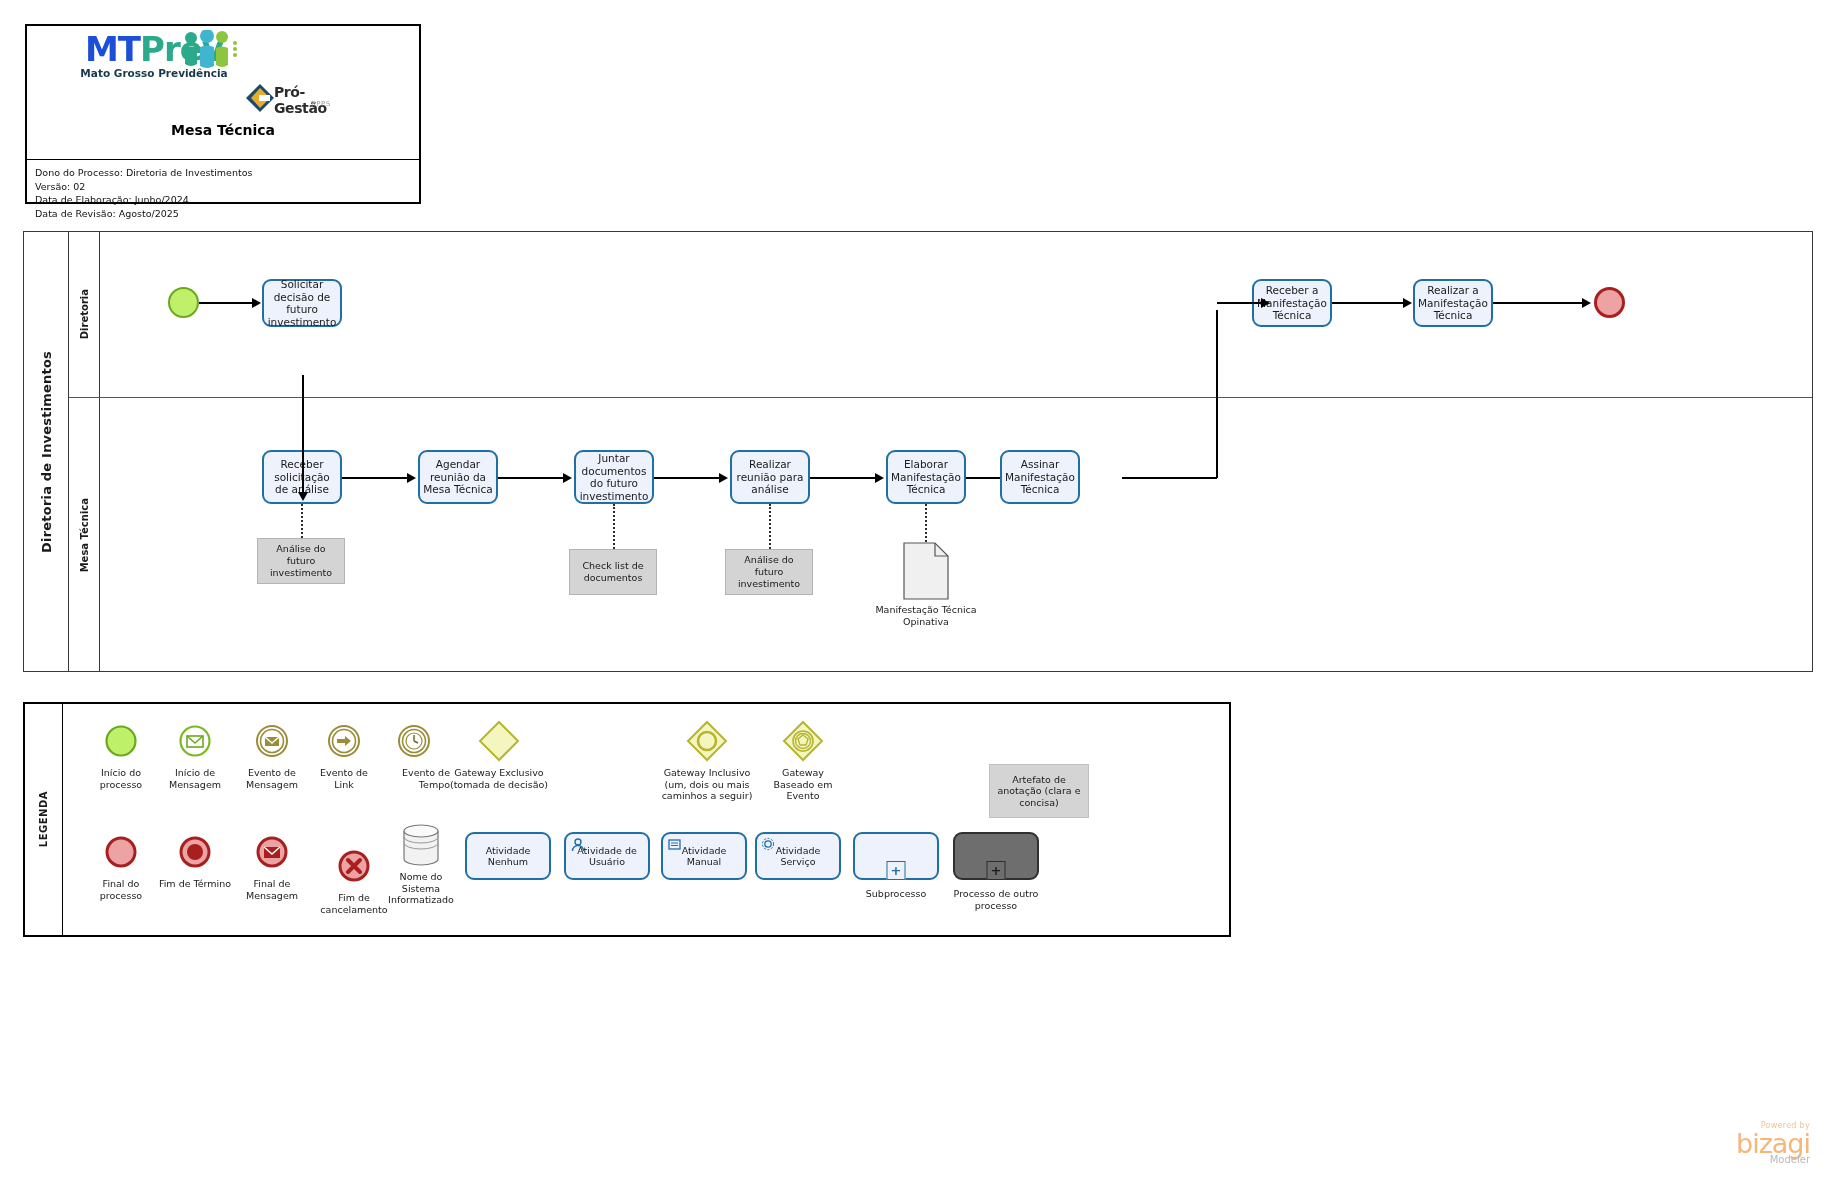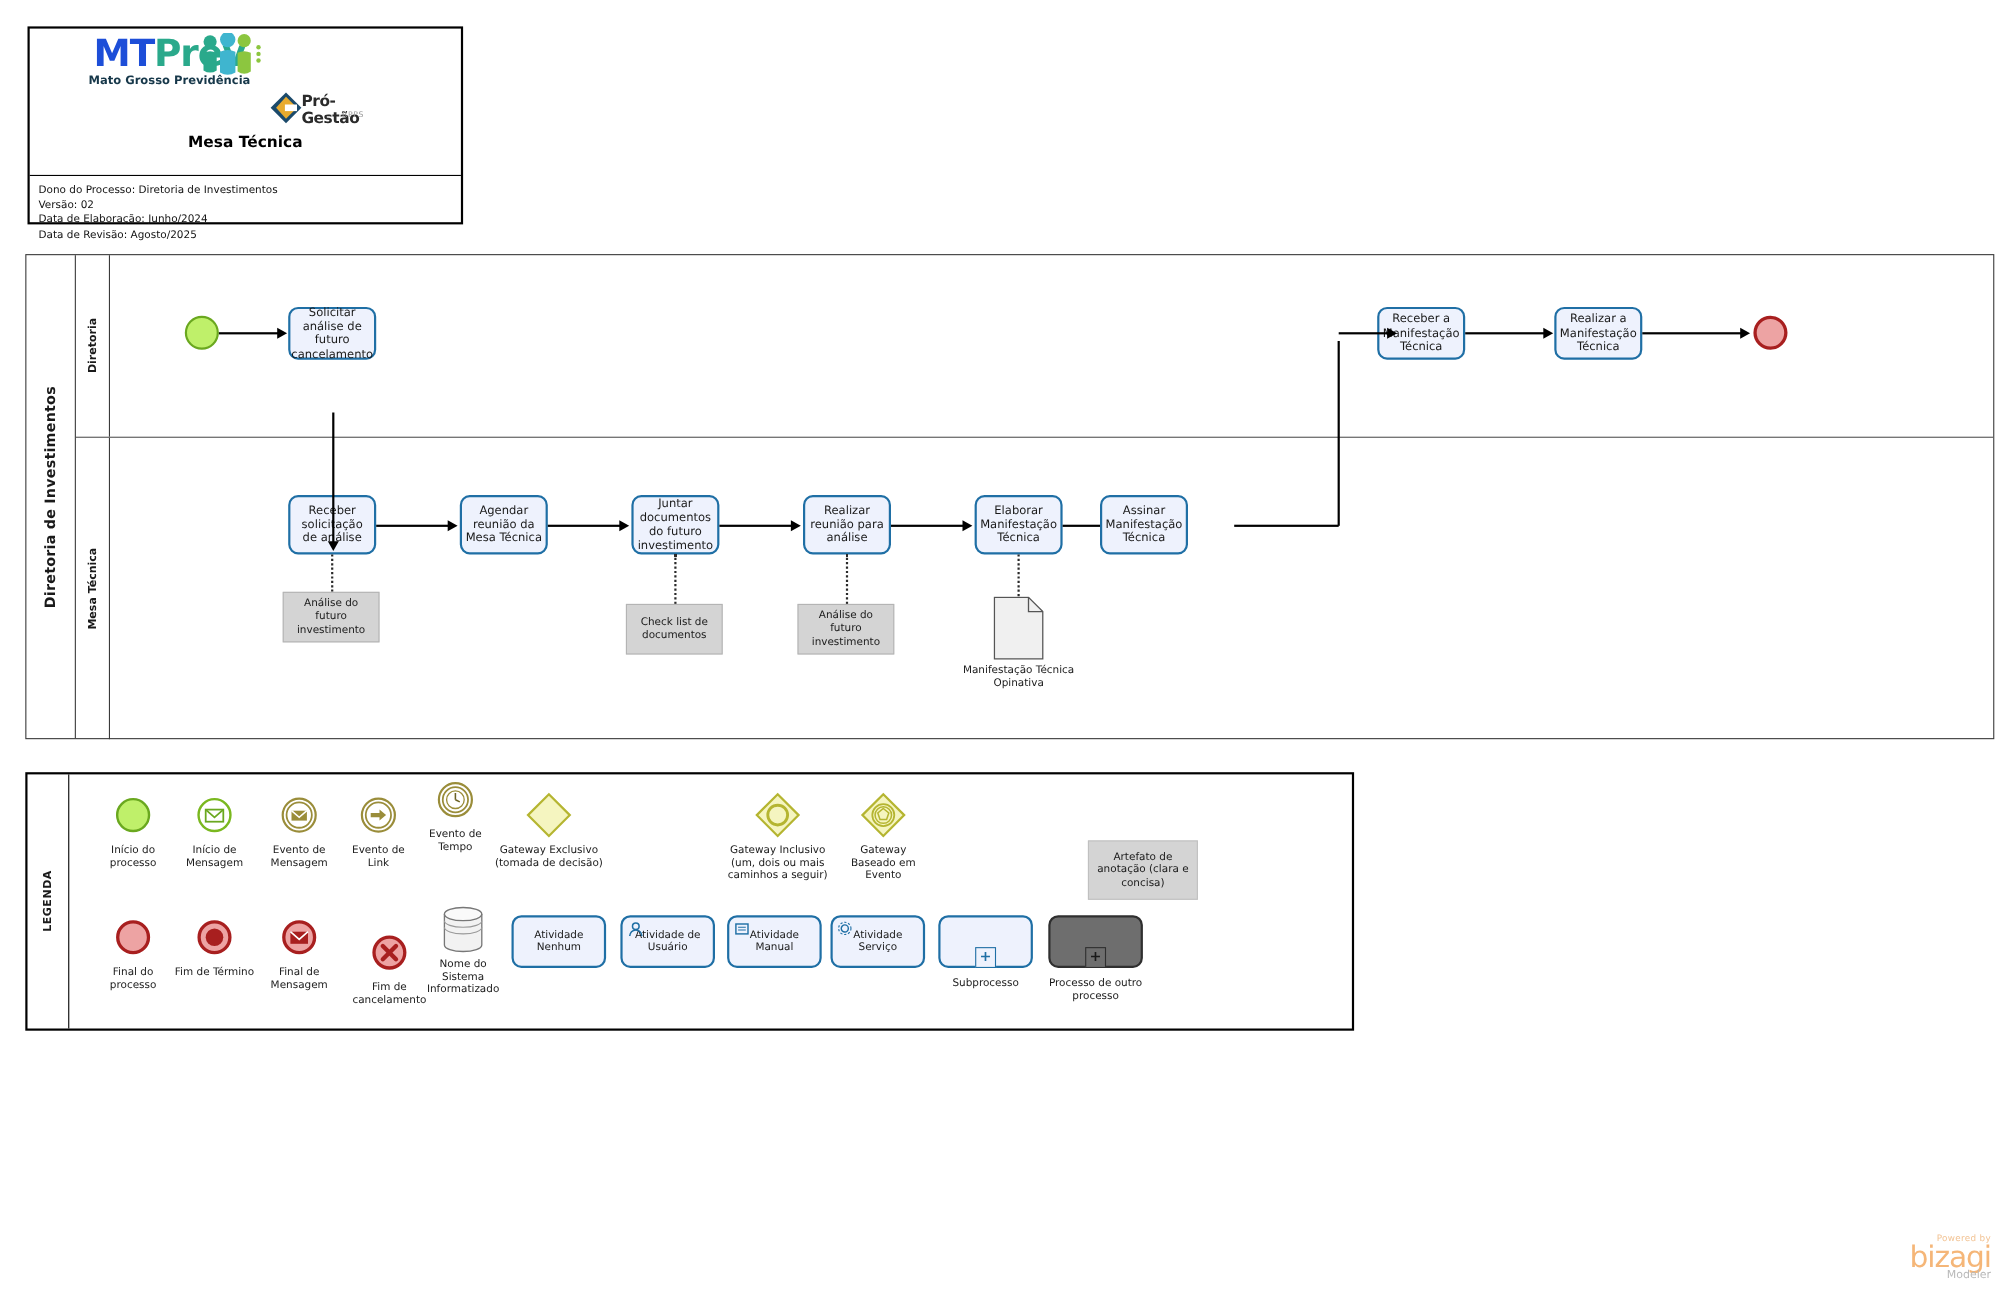--- a/index.html
+++ b/index.html
@@ -357,21 +357,21 @@
     <div class="lane-label">
       <span>Diretoria</span>
     </div>
     <div class="lane-body">
 
       <div class="event start-event" style="left:68px; top:55px;"></div>
 
       <div class="conn conn-h" style="left:99px; top:70px; width:54px;"></div>
       <div class="arrow-r" style="left:152px; top:65.5px;"></div>
 
-      <div class="task" style="left:162px; top:47px; width:80px; height:48px;">Solicitar análise de futuro cancelamento</div>
+      <div class="task" style="left:162px; top:47px; width:80px; height:48px;">Solicitar decisão de futuro investimento</div>
 
       <div class="task" style="left:1152px; top:47px; width:80px; height:48px;">Receber a Manifestação Técnica</div>
 
       <div class="conn conn-h" style="left:1232px; top:70px; width:72px;"></div>
       <div class="arrow-r" style="left:1303px; top:65.5px;"></div>
 
       <div class="task" style="left:1313px; top:47px; width:80px; height:48px;">Realizar a Manifestação Técnica</div>
 
       <div class="conn conn-h" style="left:1393px; top:70px; width:90px;"></div>
       <div class="arrow-r" style="left:1482px; top:65.5px;"></div>
@@ -482,21 +482,21 @@
     <div class="leg-icon-wrap">
         <svg width="34" height="34" viewBox="0 0 34 34">
           <circle cx="17" cy="17" r="15" fill="#fff" stroke="#9a8d3a" stroke-width="2"></circle>
           <circle cx="17" cy="17" r="11.5" fill="#fff" stroke="#9a8d3a" stroke-width="1.6"></circle>
           <path d="M10 15 h8 v-3 l6 5 -6 5 v-3 h-8 z" fill="#9a8d3a"></path>
         </svg>
       </div>
     <div class="leg-cap">Evento de Link</div>
   </div>
 
-  <div class="leg-item" style="left:353px; top:0; width:72px;">
+  <div class="leg-item" style="left:353px; top:14px; width:72px;text-align:right;">
     <div class="leg-icon-wrap">
         <svg width="34" height="34" viewBox="0 0 34 34">
           <circle cx="17" cy="17" r="15" fill="#fff" stroke="#9a8d3a" stroke-width="2"></circle>
           <circle cx="17" cy="17" r="11.5" fill="#fff" stroke="#9a8d3a" stroke-width="1.6"></circle>
           <circle cx="17" cy="17" r="8" fill="#fff" stroke="#9a8d3a" stroke-width="1.2"></circle>
           <line x1="17" y1="17" x2="17" y2="11" stroke="#6b6224" stroke-width="1.4"></line>
           <line x1="17" y1="17" x2="21" y2="19" stroke="#6b6224" stroke-width="1.4"></line>
         </svg>
       </div>
     <div class="leg-cap">Evento de Tempo</div>

